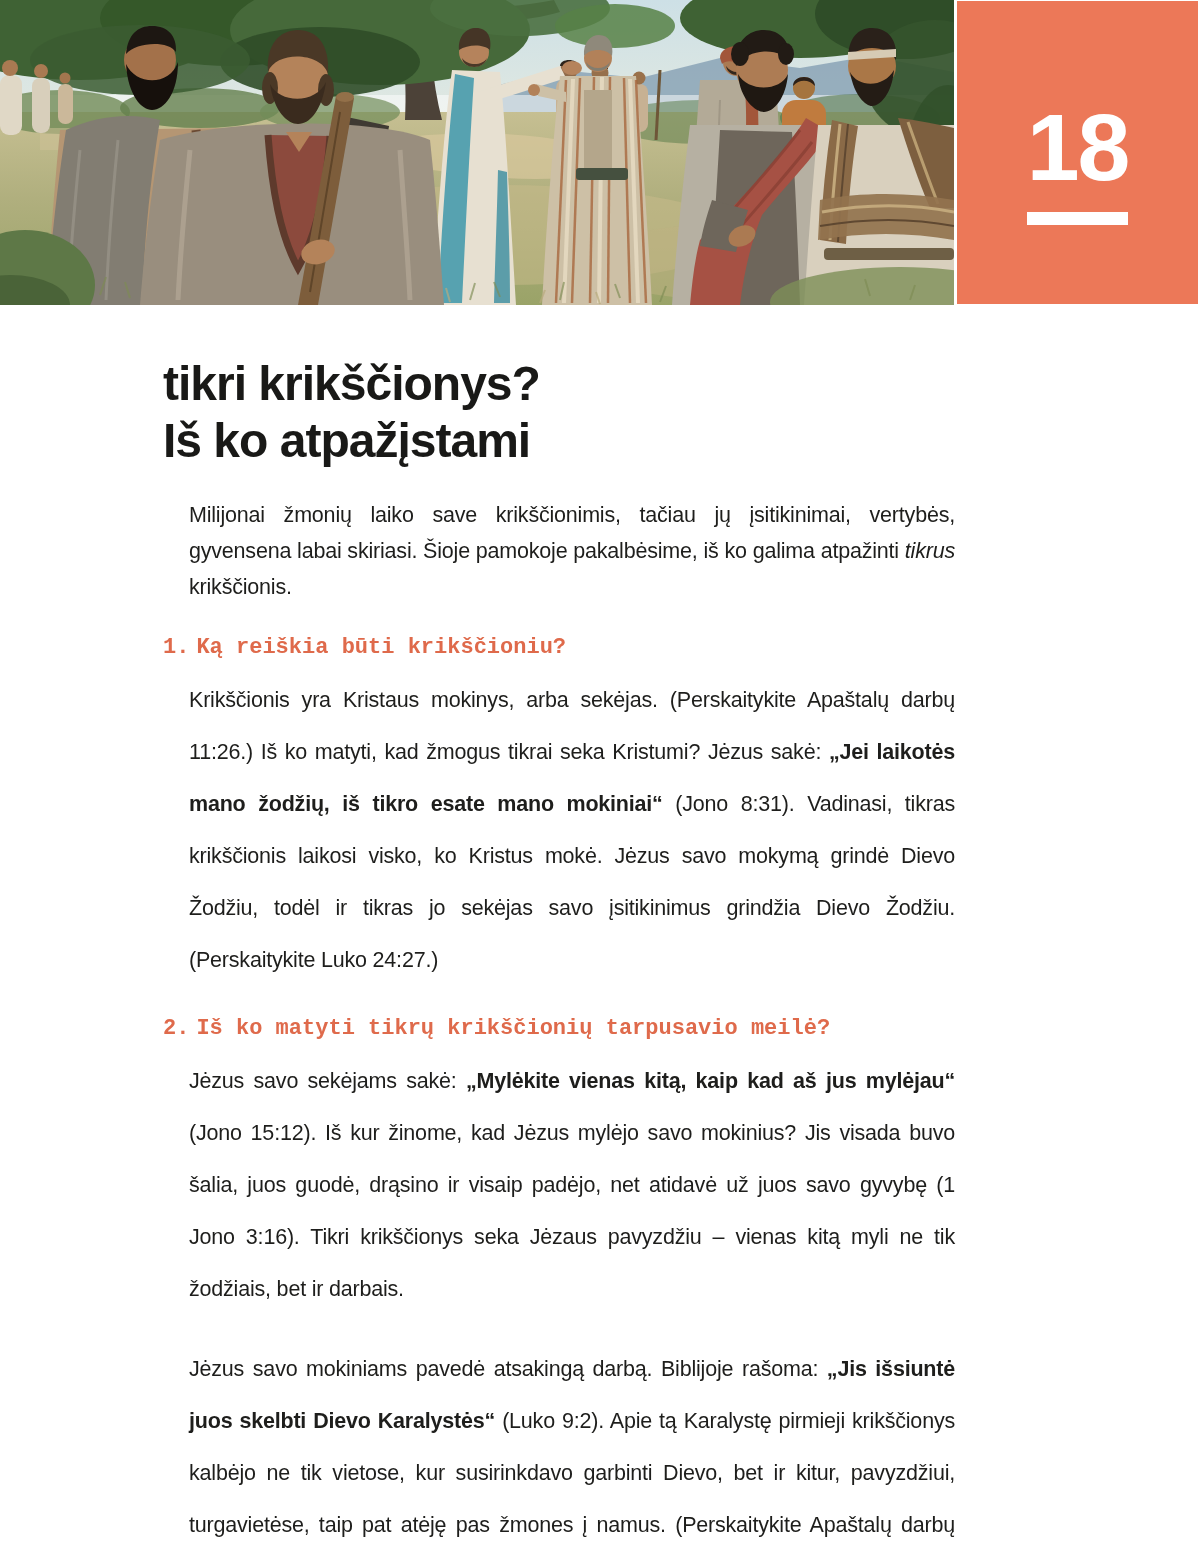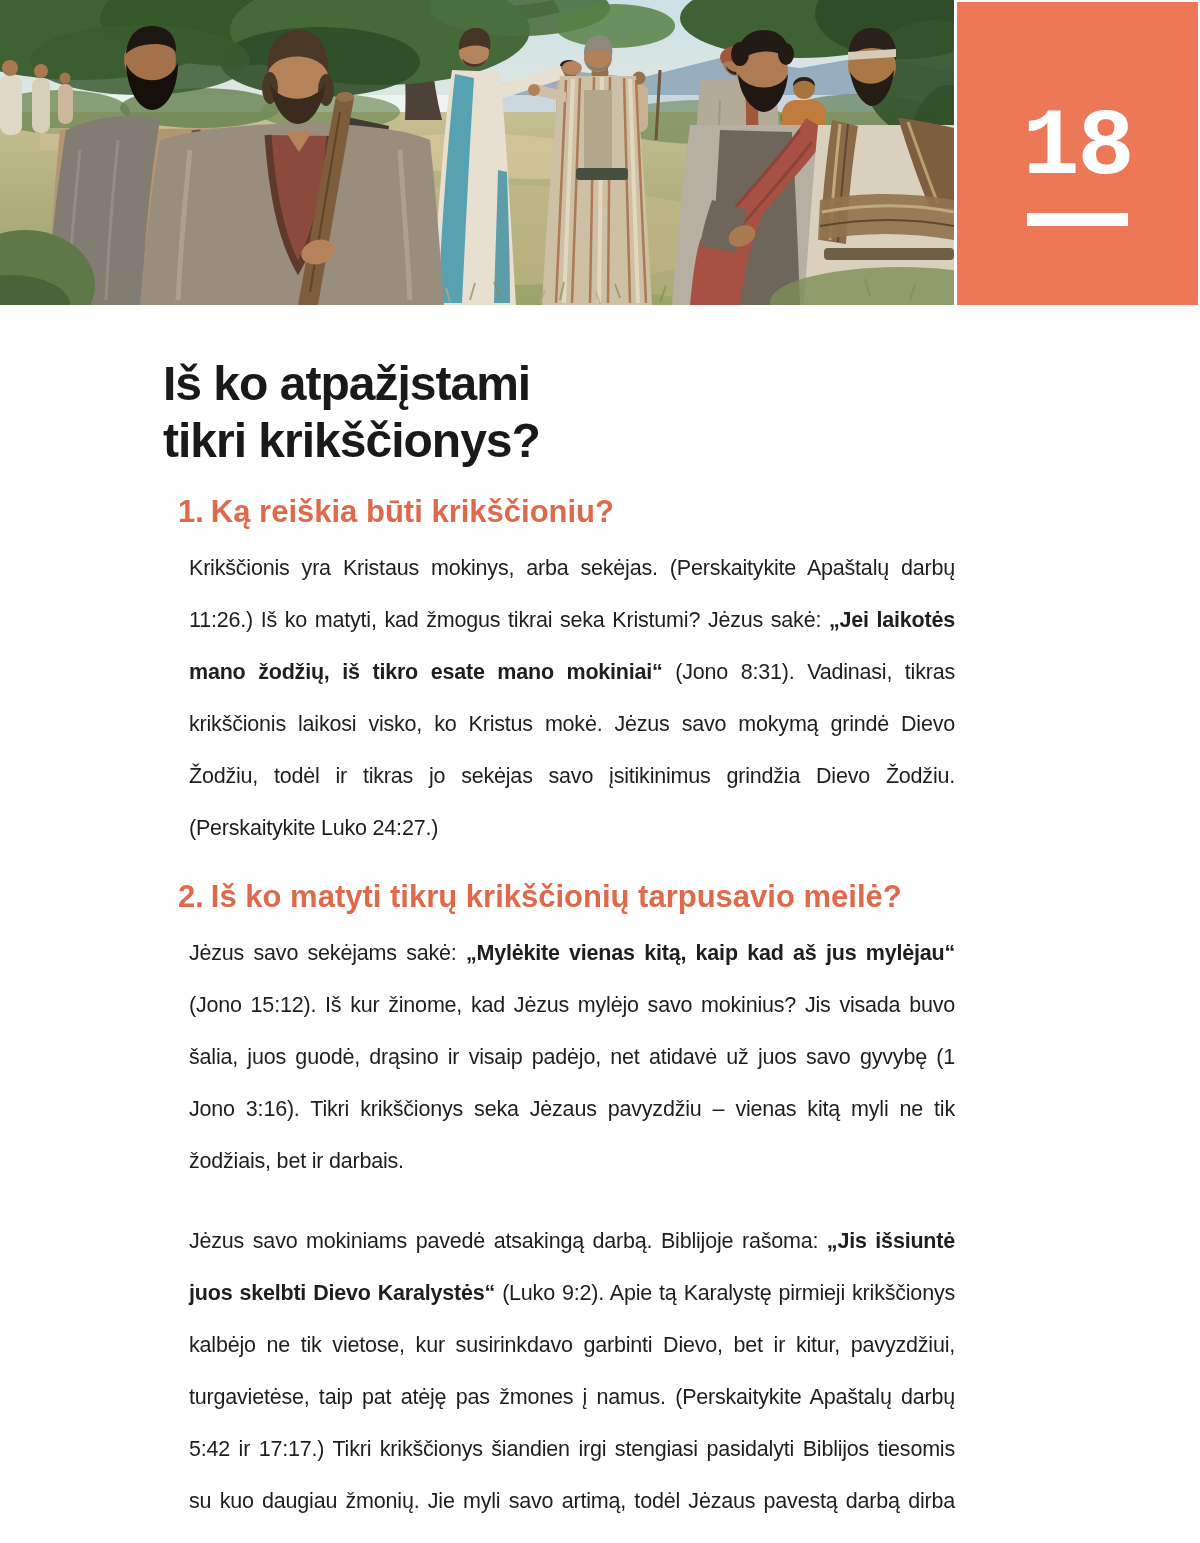--- a/index.html
+++ b/index.html
@@ -11,21 +11,21 @@
   html,body{margin:0;padding:0;}
   body{
     width:1200px;height:1543px;
     background:#ffffff;
     font-family:"Liberation Sans", sans-serif;
     color:var(--c-text);
     overflow:hidden;
   }
   .page{width:1200px;height:1543px;position:relative;}
   
-  .header{display:flex;align-items:flex-end;height:305px;font-family:Liberation Mono, monospace;}
+  .header{display:flex;align-items:center;height:305px;}
   .photo-wrap{width:954px;height:305px;overflow:hidden;flex:none;background:#dfe7de;}
   .photo-wrap svg{display:block;}
   .lesson-block{
     flex:none;width:241px;height:303px;margin-left:3px;margin-right:2px;
     background:var(--c-block);
     display:flex;flex-direction:column;align-items:center;justify-content:center;
     padding-top:22px;
   }
   .lesson-number{
     font-size:95px;font-weight:bold;color:#fff;line-height:0.95;
@@ -40,23 +40,24 @@
     color:#191917;
   }
   .title-line{display:block;}
   .intro{
     margin:28px 0 0 26px;
     font-size:21.5px;line-height:36px;letter-spacing:-0.2px;
     text-align:justify;
   }
   .section{margin-top:28px;}
   .section-heading{
-    margin:15px;padding-left:28px;text-indent:-28px;
-    font-size:31px;font-weight:bold;line-height:30px;
+    margin:0;padding-left:28px;text-indent:-28px;
+    font-size:22px;font-weight:bold;line-height:30px;
     color:var(--c-heading);
+    font-family:Liberation Mono, monospace;
   }
   .section-number{margin-right:7px;}
   .section-body{
     margin:11px 0 0 26px;
     font-size:21.5px;line-height:52px;letter-spacing:-0.2px;
     text-align:justify;
   }
   p{margin-bottom:0;}
   .b{font-weight:bold;}
   .i{font-style:italic;}
@@ -282,24 +283,25 @@
     </div>
 
     <div class="lesson-block">
       <div class="lesson-number">18</div>
       <div class="lesson-rule"></div>
     </div>
   </header>
 
   <main class="content">
     <h1 class="title">
+      <span class="title-line">tikri krikščionys?</span>
       <span class="title-line">Iš ko atpažįstami</span>
-      <span class="title-line">tikri krikščionys?</span>
     </h1>
 
+    <p class="intro"><span>Milijonai žmonių laiko save krikščionimis, tačiau jų įsitikinimai, vertybės, gyvensena labai skiriasi. Šioje pamokoje pakalbėsime, iš ko galima atpažinti </span><span class="i">tikrus</span><span> krikščionis.</span></p>
 
     <section class="section">
       <h2 class="section-heading">
         <span class="section-number">1.</span><span class="section-heading-text">Ką reiškia būti krikščioniu?</span>
       </h2>
       <p class="section-body"><span>Krikščionis yra Kristaus mokinys, arba sekėjas. (Perskaitykite Apaštalų darbų 11:26.) Iš ko matyti, kad žmogus tikrai seka Kristumi? Jėzus sakė: </span><span class="b">„Jei laikotės mano žodžių, iš tikro esate mano mokiniai“</span><span> (Jono 8:31). Vadinasi, tikras krikščionis laikosi visko, ko Kristus mokė. Jėzus savo mokymą grindė Dievo Žodžiu, todėl ir tikras jo sekėjas savo įsitikinimus grindžia Dievo Žodžiu. (Perskaitykite Luko 24:27.)</span></p>
     </section>
 
     <section class="section">
       <h2 class="section-heading">

